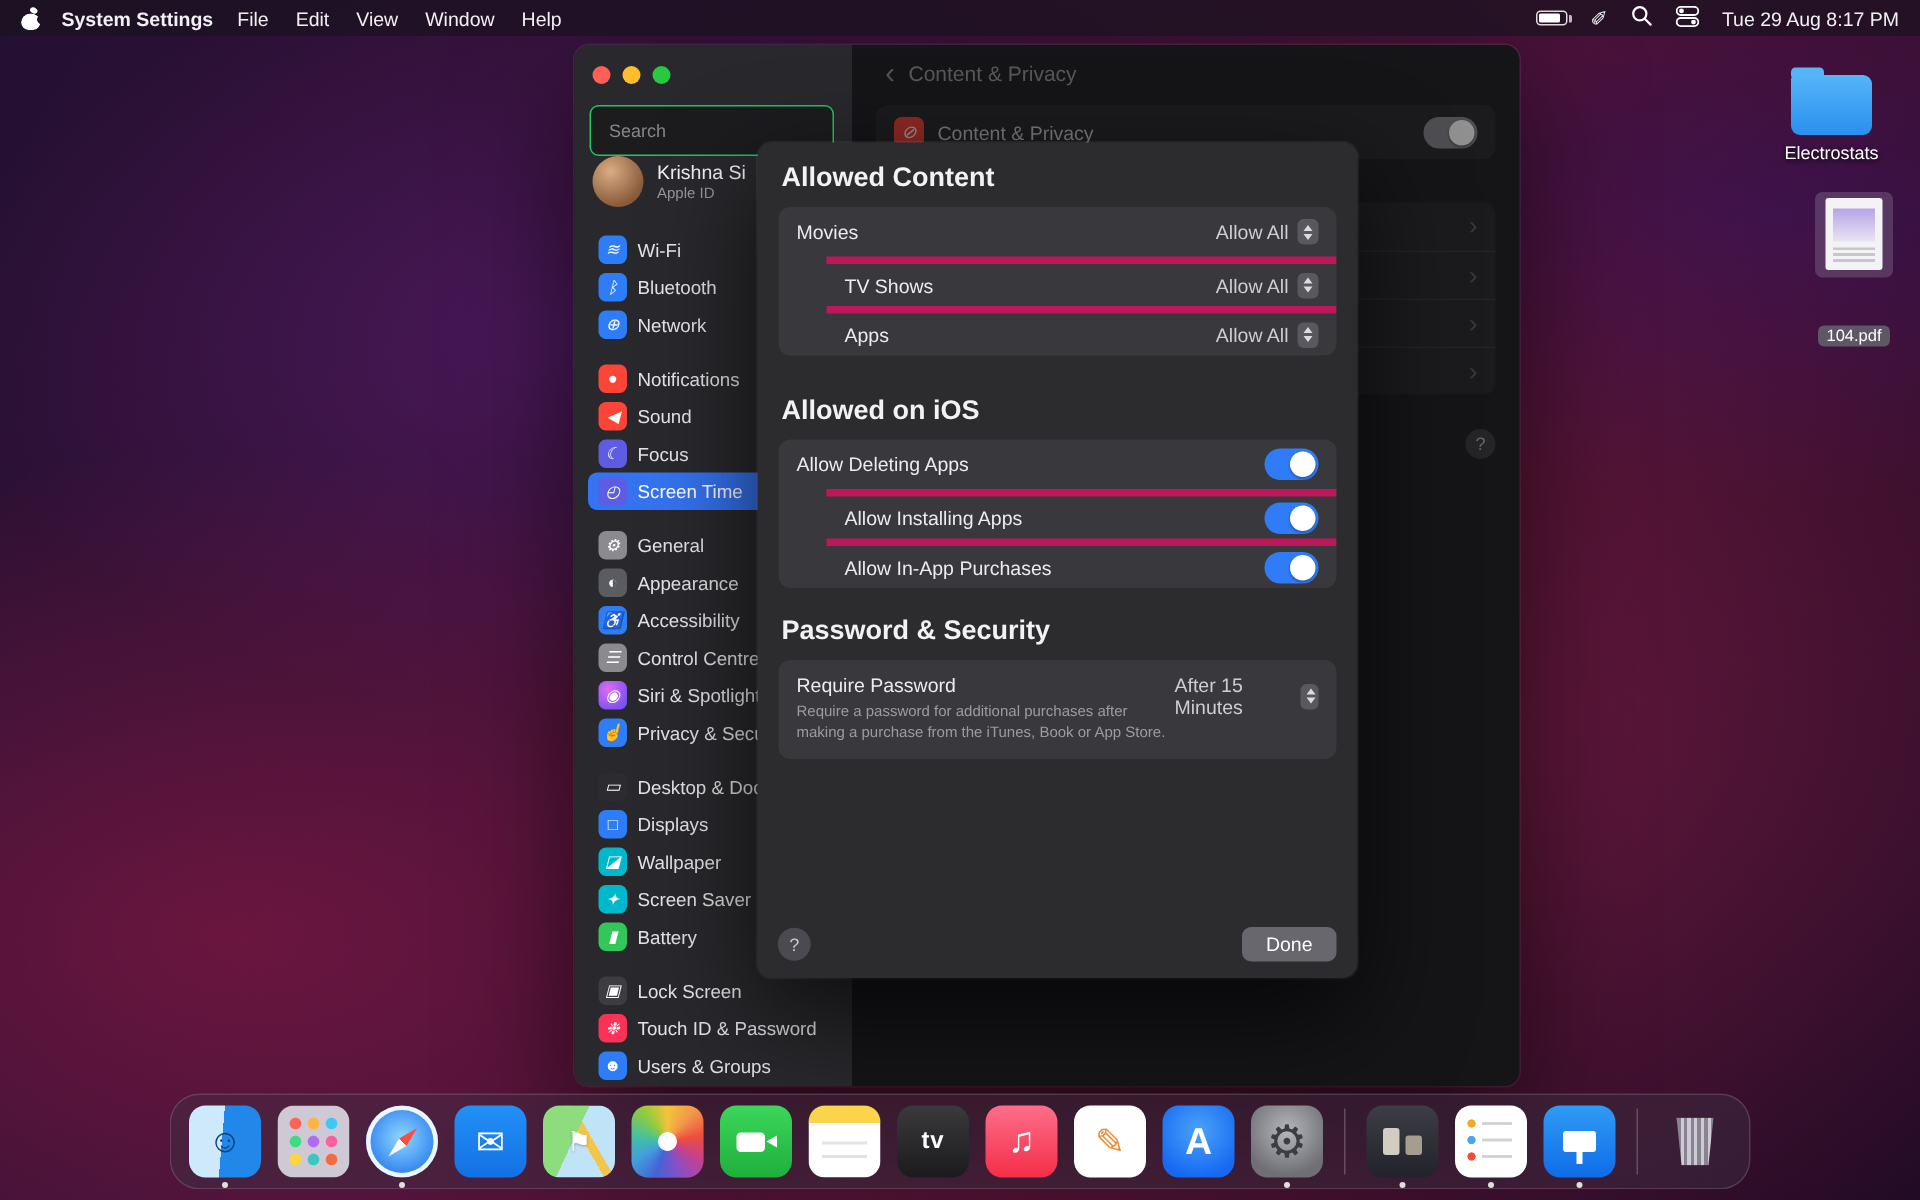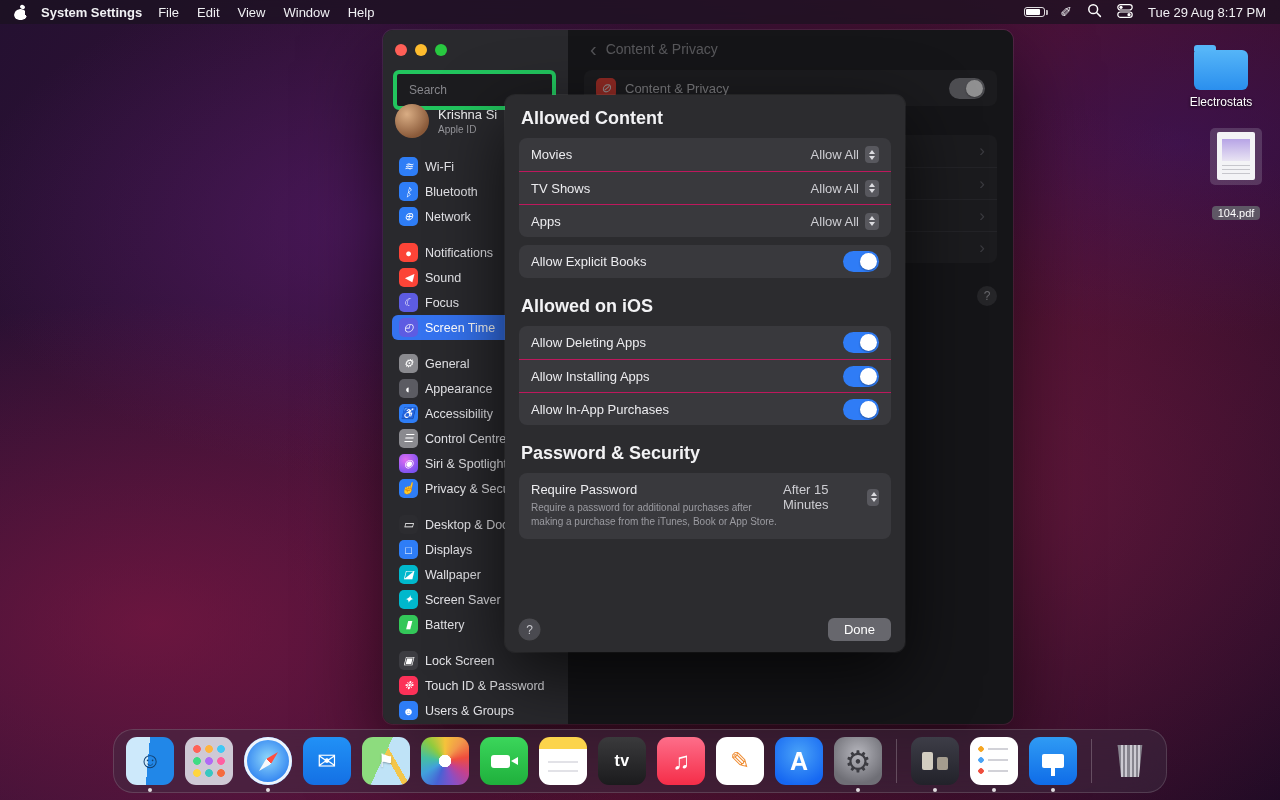--- a/index.html
+++ b/index.html
@@ -45,33 +45,33 @@
     background:#55b5f8; border-radius:3px 3px 0 0; }
   .desk-label { display:inline-block; margin-top:5px; font-size:12px; color:#fff; text-shadow:0 1px 3px rgba(0,0,0,.9); }
   .desk-file { left:1204px; top:128px; width:64px; }
   .file-sel { display:block; margin:0 auto; width:52px; padding:4px 0 5px;
     background:rgba(190,190,205,.22); border-radius:5px; }
   .page-shape { display:block; width:38px; height:48px; margin:0 auto; background:#f3f3f6; border-radius:2px; position:relative; }
   .page-shape::before { content:""; position:absolute; left:5px; top:7px; right:5px; height:22px;
     background:linear-gradient(#b7a4e6,#e9e4f3); }
   .page-shape::after { content:""; position:absolute; left:5px; right:5px; top:33px; height:10px;
     background:repeating-linear-gradient(#c6c6cc 0 1.5px, transparent 1.5px 4px); }
-  .file-label { display:inline-block; margin-top:3px; font-size:11px; color:#fff;
+  .file-label { display:inline-block; margin-top:14px; font-size:11px; color:#fff;
     background:rgba(100,100,108,.85); border-radius:4px; padding:1px 6px; }
 
   
   .win { position:absolute; left:383px; top:30px; width:630px; height:694px; border-radius:10px;
     overflow:hidden; background:#202023; z-index:10;
     box-shadow:0 30px 80px rgba(0,0,0,.6), 0 0 0 1px rgba(255,255,255,.09); }
   .sidebar { position:absolute; left:0; top:0; bottom:0; width:185px; background:#29292d; }
   .traffic { position:absolute; left:12px; top:14px; display:flex; gap:8px; }
   .tl { width:12px; height:12px; border-radius:50%; display:inline-block; }
   .tl.red{background:#ff5f57}.tl.yellow{background:#febc2e}.tl.green{background:#28c840}
   .search-wrap { position:absolute; left:10px; top:40px; width:163px; height:23px;
-    background:#1c1c1f; border:4px solid #22c55e; border-radius:6px;
+    background:#1c1c1f; border:1px solid #22c55e; border-radius:6px;
     display:flex; align-items:center; gap:5px; padding:16px 7px; color:#86868b; }
   .search-wrap input { flex:1; background:transparent; border:none; outline:none; color:#d2d2d7;
     font-size:12px; font-family:"Liberation Sans", sans-serif; }
   .search-wrap input::placeholder { color:#86868b; }
   .user-row { position:absolute; left:12px; top:74px; display:flex; align-items:center; gap:9px; }
   .avatar { width:34px; height:34px; border-radius:50%;
     background:radial-gradient(circle at 35% 30%, #d9ad84, #8a5a3a 72%); }
   .user-name { font-size:13px; color:#f0f0f2; }
   .user-sub { font-size:10px; color:#98989d; margin-top:2px; }
   .sb-list { position:absolute; left:9px; top:124px; right:5px; }
@@ -114,21 +114,21 @@
   
   .sheet { position:absolute; left:505px; top:95px; width:400px; height:557px; z-index:50;
     background:#2c2c2f; border-radius:10px; padding:13px 14px;
     box-shadow:0 25px 70px rgba(0,0,0,.7), 0 0 0 1px rgba(255,255,255,.07);
     color:#e9e9eb; font-size:13px; }
   .sheet h3 { font-size:18px; font-weight:700; color:#f2f2f4; margin:0 0 9px 2px; }
   .sheet h3.later { margin-top:18px; }
   .card { background:#39393d; border-radius:8px; overflow:hidden; }
   .card + .card { margin-top:8px; }
   .row { height:33px; display:flex; align-items:center; justify-content:space-between; padding:0 12px; }
-  .row + .row { border-top:1px solid #be185d; }
+  .row + .row { border-top:5px solid #be185d;margin-left:32px; }
   .r-label { font-size:13px; color:#ececef; }
   .select { display:flex; align-items:center; gap:6px; }
   .sel-val { font-size:13px; color:#cdcdd2; }
   .updown { width:14px; height:17px; background:#58585e; border-radius:4px; position:relative; }
   .updown::before, .updown::after { content:""; position:absolute; left:4px;
     border-left:3px solid transparent; border-right:3px solid transparent; }
   .updown::before { top:3.5px; border-bottom:4px solid #dcdce0; }
   .updown::after { bottom:3.5px; border-top:4px solid #dcdce0; }
   .row.pw { height:auto; align-items:flex-start; padding:9px 12px 10px; }
   .pw-desc { font-size:10px; color:#9b9ba1; line-height:1.4; margin-top:4px; width:252px; }
@@ -470,24 +470,20 @@
     <div class="row">
       <span class="r-label">Apps</span>
       <span class="select">
         <span class="sel-val">Allow All</span>
         <span class="updown"></span>
       </span>
     </div>
   </div>
 
   <div class="card">
-    <div class="row">
-      <span class="r-label">Allow Explicit Books</span>
-      <span class="tg on"></span>
-    </div>
   </div>
 
   <h3 class="later">Allowed on iOS</h3>
   <div class="card">
     <div class="row">
       <span class="r-label">Allow Deleting Apps</span>
       <span class="tg on"></span>
     </div>
     <div class="row">
       <span class="r-label">Allow Installing Apps</span>

